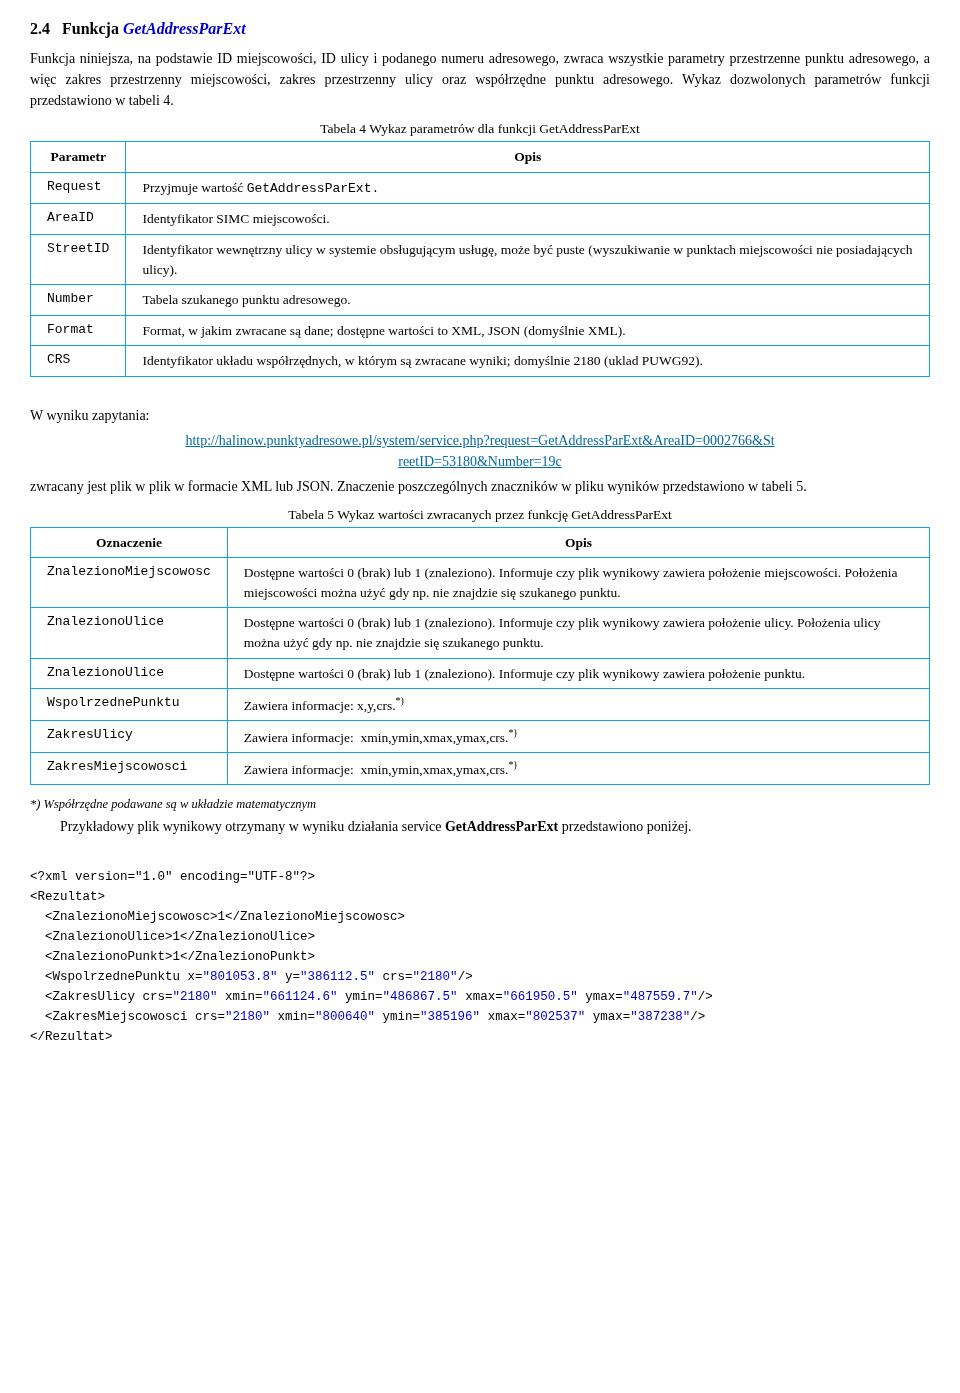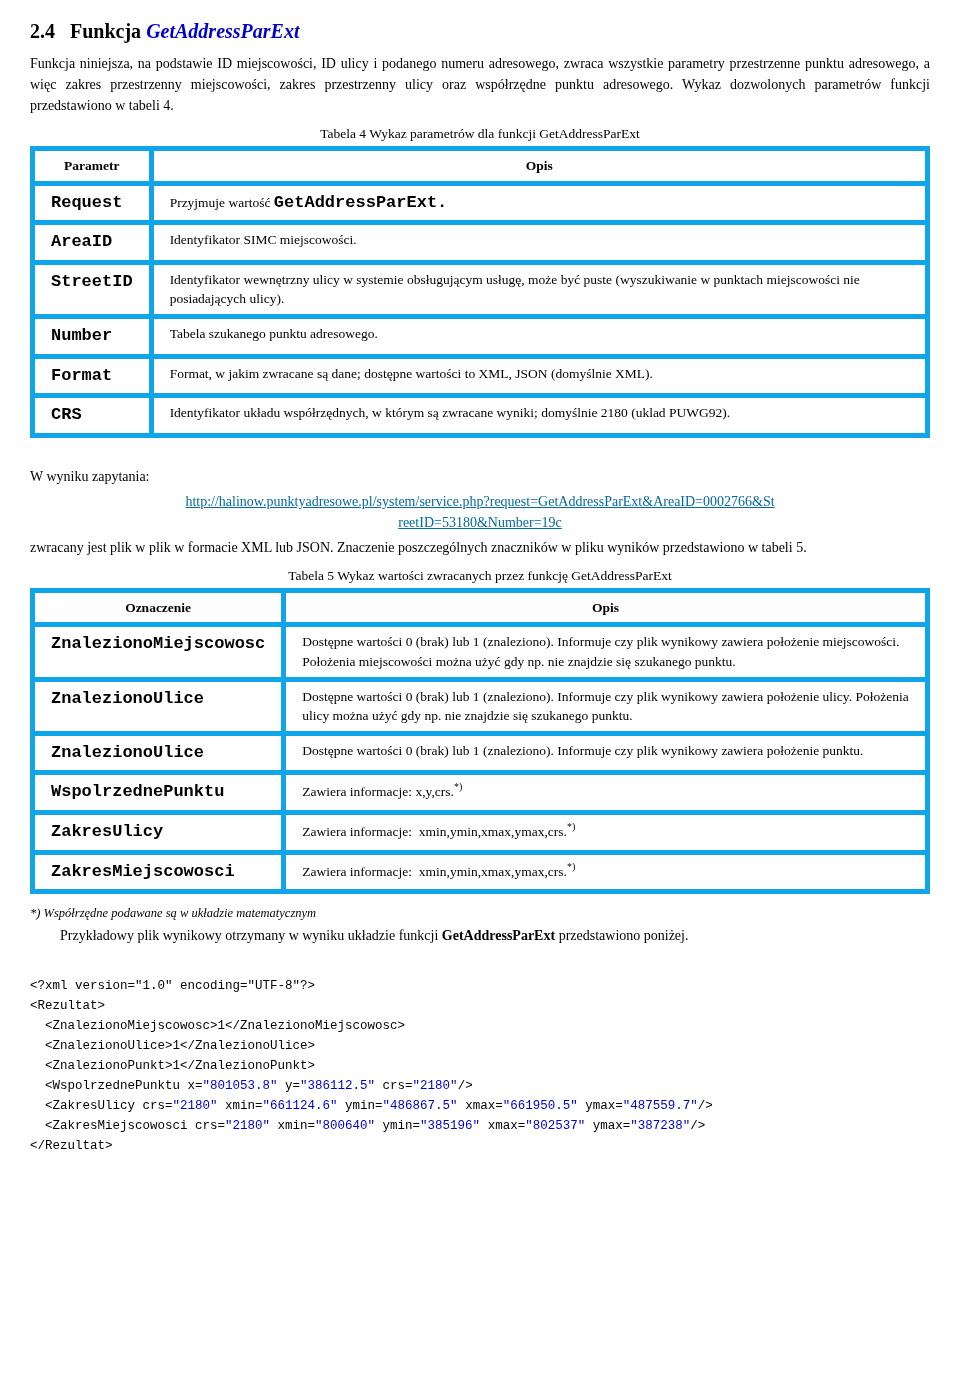--- a/index.html
+++ b/index.html
@@ -6,21 +6,21 @@
     body {
       font-family: "Times New Roman", Times, serif;
       font-size: 14px;
       color: #000;
       background: #fff;
       padding: 20px 30px;
       width: 960px;
       min-height: 1393px;
     }
     h2 {
-      font-size: 20px;
+      font-size: 16px;
       font-weight: bold;
       margin-bottom: 10px;
     }
     .intro-text {
       margin-bottom: 10px;
       text-align: justify;
       line-height: 1.5;
     }
     .table-caption {
       text-align: center;
@@ -28,33 +28,33 @@
       margin-bottom: 4px;
       font-size: 13.5px;
     }
     table {
       width: 100%;
       border-collapse: collapse;
       margin-bottom: 12px;
       font-size: 13.5px;
     }
     table td, table th {
-      border: 5px solid #0ea5e9;
+      border: 1px solid #0ea5e9;
       padding: 5px 16px;
       vertical-align: top;
       line-height: 1.45;
     }
     table th {
       font-weight: bold;
       background: #fff;
     }
     .bold-mono {
       font-family: "Courier New", Courier, monospace;
-      font-weight: bold;
-      font-size: 17px;
+      font-weight: normal;
+      font-size: 13px;
     }
     .link-text {
       color: #0369a1;
       text-decoration: underline;
     }
     .result-block {
       text-align: justify;
       margin-bottom: 10px;
       line-height: 1.5;
       margin-top: 28px;
@@ -196,21 +196,21 @@
   <tr class="row-label">
     <td><span class="bold-mono">ZakresMiejscowosci</span></td>
     <td>Zawiera informacje:&nbsp; xmin,ymin,xmax,ymax,crs.<span class="super">*)</span></td>
   </tr>
 </tbody>
   </table>
 
 <p class="footnote">*) Współrzędne podawane są w układzie matematycznym</p>
 
 <p class="intro-text indent">
-  <span>Przykładowy plik wynikowy otrzymany w wyniku układzie funkcji </span><span class="bold">GetAddressParExt</span><span> przedstawiono poniżej.</span>
+  <span>Przykładowy plik wynikowy otrzymany w wyniku działania service </span><span class="bold">GetAddressParExt</span><span> przedstawiono poniżej.</span>
 </p>
 
 <div class="xml-block">
 <span>&lt;?xml version="1.0" encoding="UTF-8"?&gt;</span>
 <span>&lt;Rezultat&gt;</span>
 <span>  &lt;ZnalezionoMiejscowosc&gt;1&lt;/ZnalezionoMiejscowosc&gt;</span>
 <span>  &lt;ZnalezionoUlice&gt;1&lt;/ZnalezionoUlice&gt;</span>
 <span>  &lt;ZnalezionoPunkt&gt;1&lt;/ZnalezionoPunkt&gt;</span>
 <span>  &lt;WspolrzednePunktu x=<span class="xml-attr-val">"801053.8"</span> y=<span class="xml-attr-val">"386112.5"</span> crs=<span class="xml-attr-val">"2180"</span>/&gt;</span>
 <span>  &lt;ZakresUlicy crs=<span class="xml-attr-val">"2180"</span> xmin=<span class="xml-attr-val">"661124.6"</span> ymin=<span class="xml-attr-val">"486867.5"</span> xmax=<span class="xml-attr-val">"661950.5"</span> ymax=<span class="xml-attr-val">"487559.7"</span>/&gt;</span>

